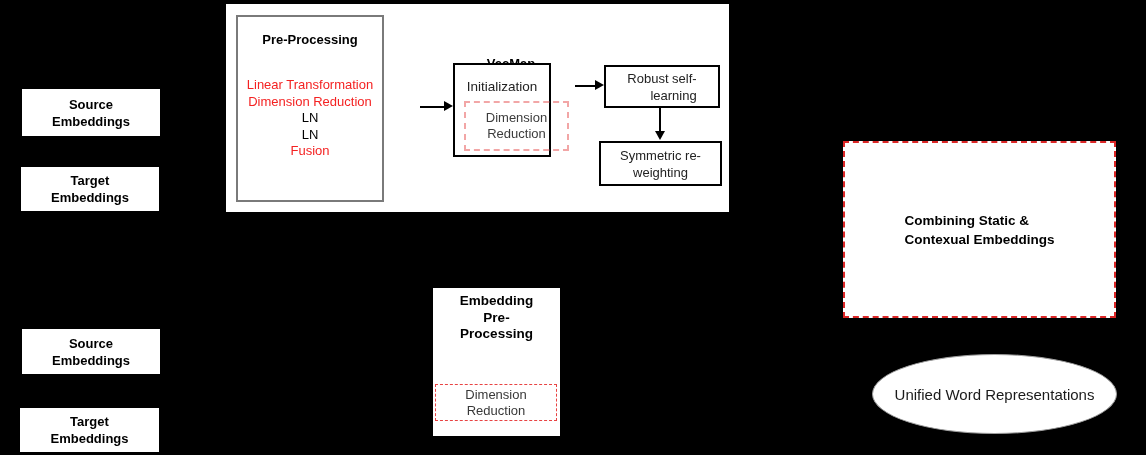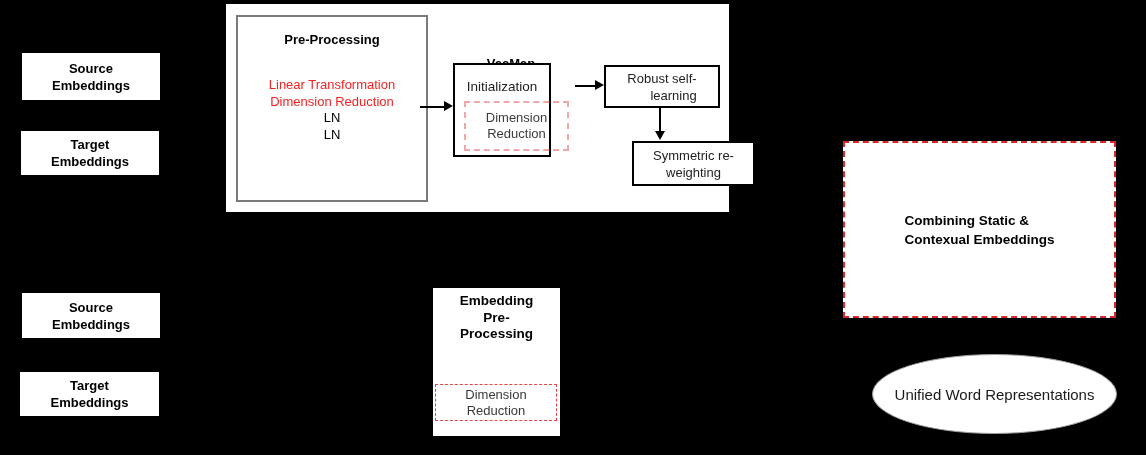--- a/index.html
+++ b/index.html
@@ -23,33 +23,33 @@
     font-family: "Liberation Sans", sans-serif;
     position: relative;
     overflow: hidden;
   }
   .canvas { position: absolute; left: 0; top: 0; width: 1146px; height: 455px; }
 
   .wbox { position: absolute; background: var(--box-fill); }
   .label-box {
     display: flex; align-items: center; justify-content: center;
     text-align: center; font-weight: bold; font-size: 13px; line-height: 17px;
-    color: var(--text-black); white-space: pre-line;
+    color: var(--text-black); white-space: pre-line; margin-top: 36px;
   }
 
   
   .vecmap { left: 226px; top: 4px; width: 503px; height: 208px; }
   .vecmap-title {
     position: absolute; left: 220px; top: 16px; width: 130px;
     text-align: center; font-weight: bold; font-size: 13px; color: var(--text-black); margin-top: 36px;
   }
 
   
   .preproc {
-    position: absolute; left: 10px; top: 11px; width: 192px; height: 187px;
+    position: absolute; left: 10px; top: 11px; width: 148px; height: 187px;
     border: 2px solid var(--gray-border); background: var(--box-fill);
   }
   .preproc-title {
     position: absolute; left: 0; top: 15px; width: 100%;
     text-align: center; font-weight: bold; font-size: 13px; color: var(--text-black);
   }
   .preproc-steps {
     position: absolute; left: 0; top: 60px; width: 100%;
     text-align: center; font-size: 13px; line-height: 16.5px; color: var(--text-black);
   }
@@ -77,21 +77,20 @@
     display: flex; align-items: center; justify-content: center;
     text-align: right; font-size: 13px; line-height: 17px; color: #222222;
     white-space: pre-line;
   }
   .symmetric-box {
     position: absolute; left: 373px; top: 137px; width: 123px; height: 45px;
     border: 2px solid #000; background: var(--box-fill);
     display: flex; align-items: center; justify-content: center;
     text-align: center; font-size: 13px; line-height: 17px; color: #222222;
     white-space: pre-line;
-    margin-left: 33px;
   }
 
   
   .hline { position: absolute; height: 2px; background: var(--arrow-black); }
   .vline { position: absolute; width: 2px; background: var(--arrow-black); }
   .head-right {
     position: absolute; width: 0; height: 0;
     border-top: 5px solid transparent; border-bottom: 5px solid transparent;
     border-left: 9px solid var(--arrow-black);
   }
@@ -154,20 +153,21 @@
   <div class="wbox vecmap">
     <div class="vecmap-title">VecMap</div>
 
     <div class="preproc">
       <div class="preproc-title">Pre-Processing</div>
       <div class="preproc-steps">
         <div class="step red">Linear Transformation</div>
         <div class="step red">Dimension Reduction</div>
         <div class="step">LN</div>
         <div class="step">LN</div>
+        <div class="step red">Fusion</div>
       </div>
     </div>
 
     <div>
       <div class="hline" style="left:194px; top:102px; width:24px;"></div>
       <div class="head-right" style="left:218px; top:97px;"></div>
     </div>
 
     <div class="init-box">
       <div class="init-label">Initialization</div>

